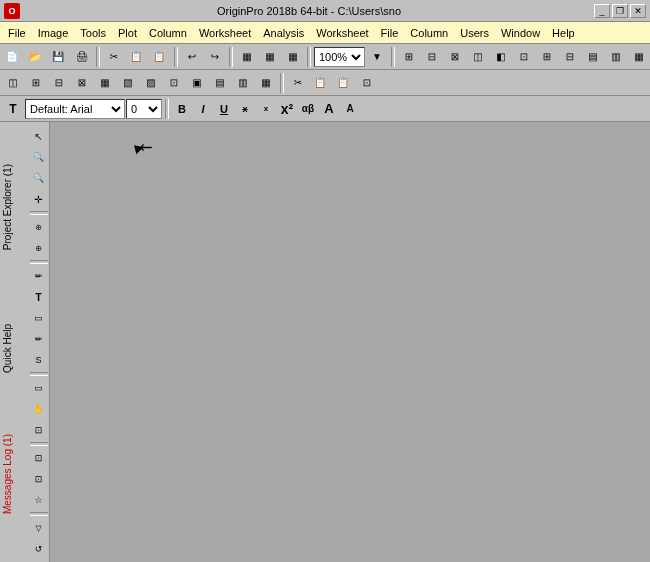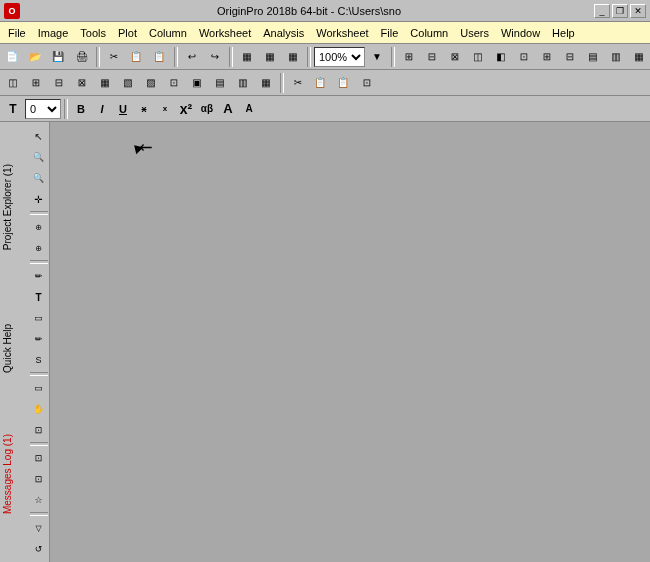--- a/index.html
+++ b/index.html
@@ -324,20 +324,23 @@
   <div class="tb-btn">▦</div>
   <div class="tb-separator"></div>
   <div class="tb-btn">✂</div>
   <div class="tb-btn">📋</div>
   <div class="tb-btn">📋</div>
   <div class="tb-btn">⊡</div>
 </div>
 
 <div id="format-toolbar">
   <div class="tb-btn" style="font-weight:bold; font-size:12px;">T</div>
+  <select class="font-select">
+    <option>Default: Arial</option>
+  </select>
   <select class="size-select">
     <option>0</option>
   </select>
   <div class="tb-separator"></div>
   <div class="fmt-btn" style="font-weight:bold;">B</div>
   <div class="fmt-btn" style="font-style:italic;">I</div>
   <div class="fmt-btn" style="text-decoration:underline;">U</div>
   <div class="fmt-btn" style="text-decoration:line-through; font-size:9px;">x</div>
   <div class="fmt-btn" style="font-size:8px;">x</div>
   <div class="fmt-btn" style="font-size:14px;">x²</div>

